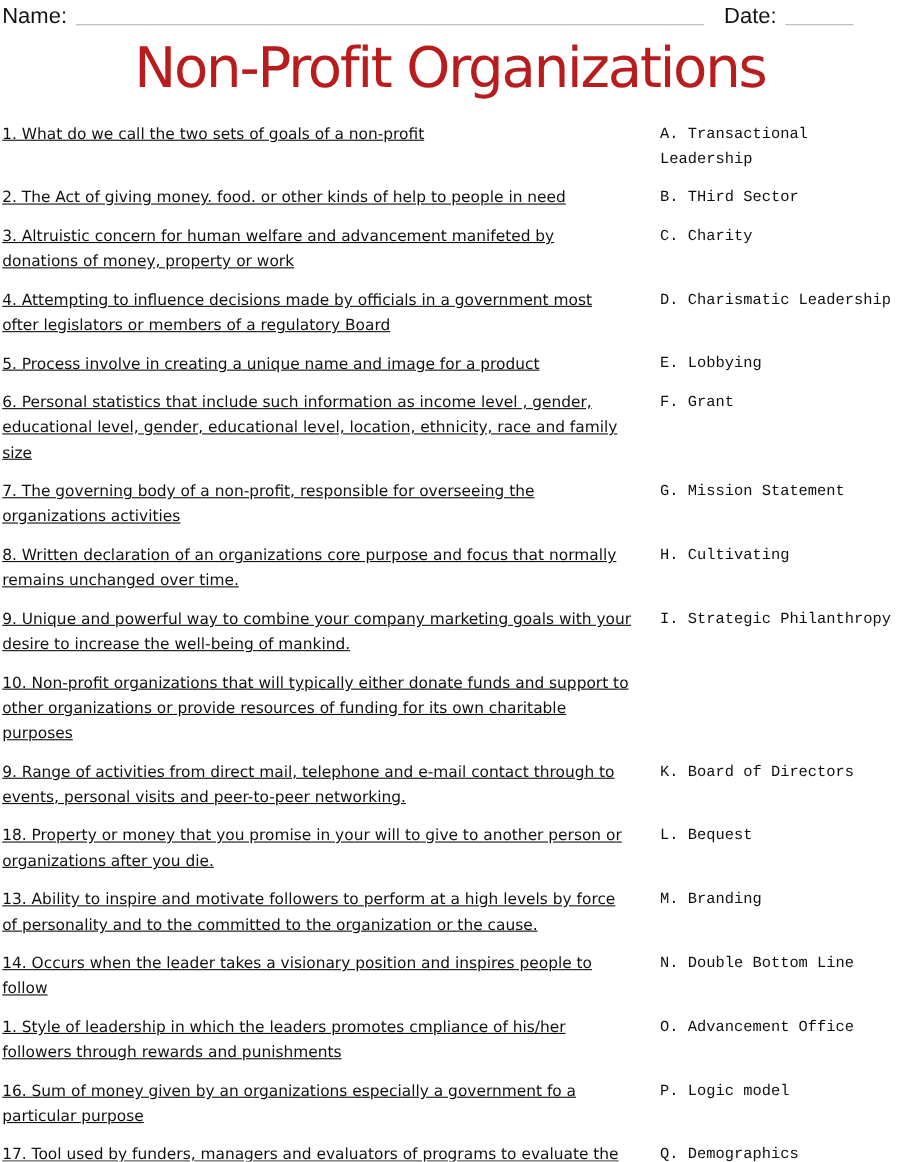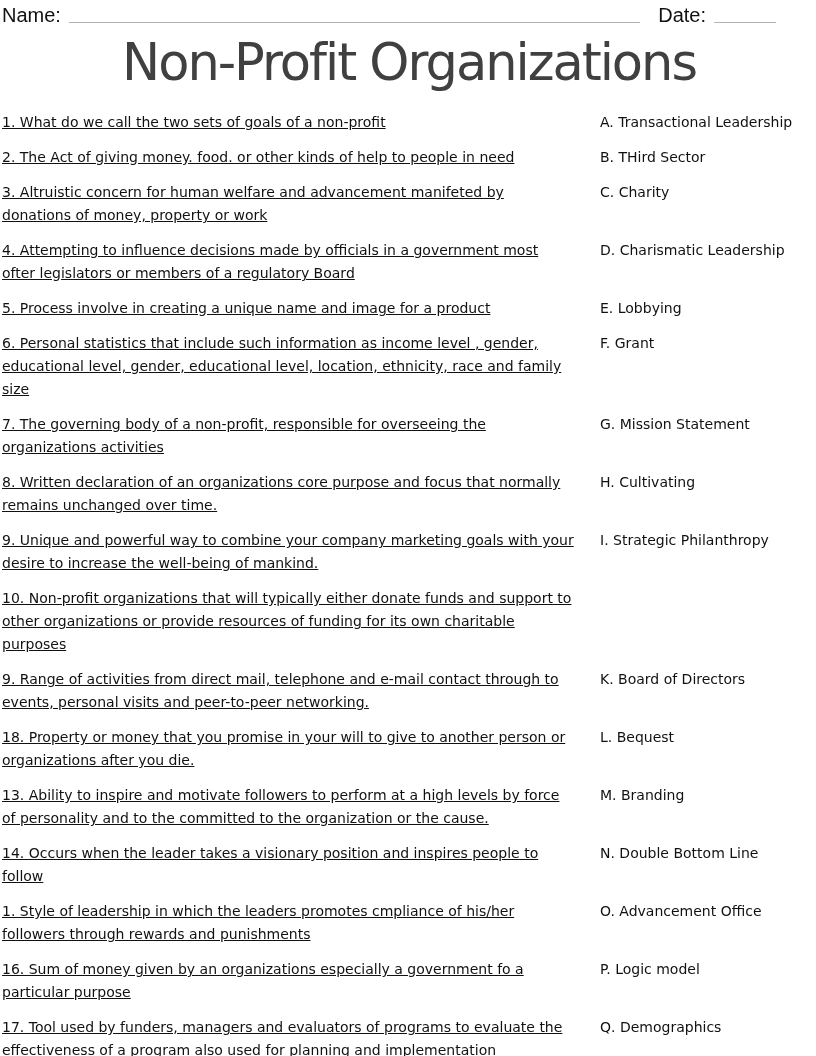--- a/index.html
+++ b/index.html
@@ -38,38 +38,38 @@
 
   
   .title {
     font-family: "DejaVu Sans", sans-serif;
     font-weight: normal;
     font-size: 51px;
     letter-spacing: -2px;
     text-align: center;
     margin: 8px 0 0 0;
     line-height: 60px;
-    color: #404040;
+    color: #b91c1c;
   }
 
   
   .rows { margin-top: 18px; }
   .row {
     display: flex;
     margin-bottom: 12px;
     font-size: 14px;
     line-height: 23px;
   }
   .q {
     flex: 0 0 598px;
     box-sizing: border-box;
     padding-right: 26px;
     text-decoration: underline;
   }
-  .a { flex: 1; }
+  .a { flex: 1; font-family: Liberation Mono, monospace; }
 </style>
 </head>
 <body>
 
 <div class="page">
 
   <div class="topline">
     <span class="lbl">Name:</span>
     <span class="blank blank-name"></span>
     <span class="lbl">Date:</span>

